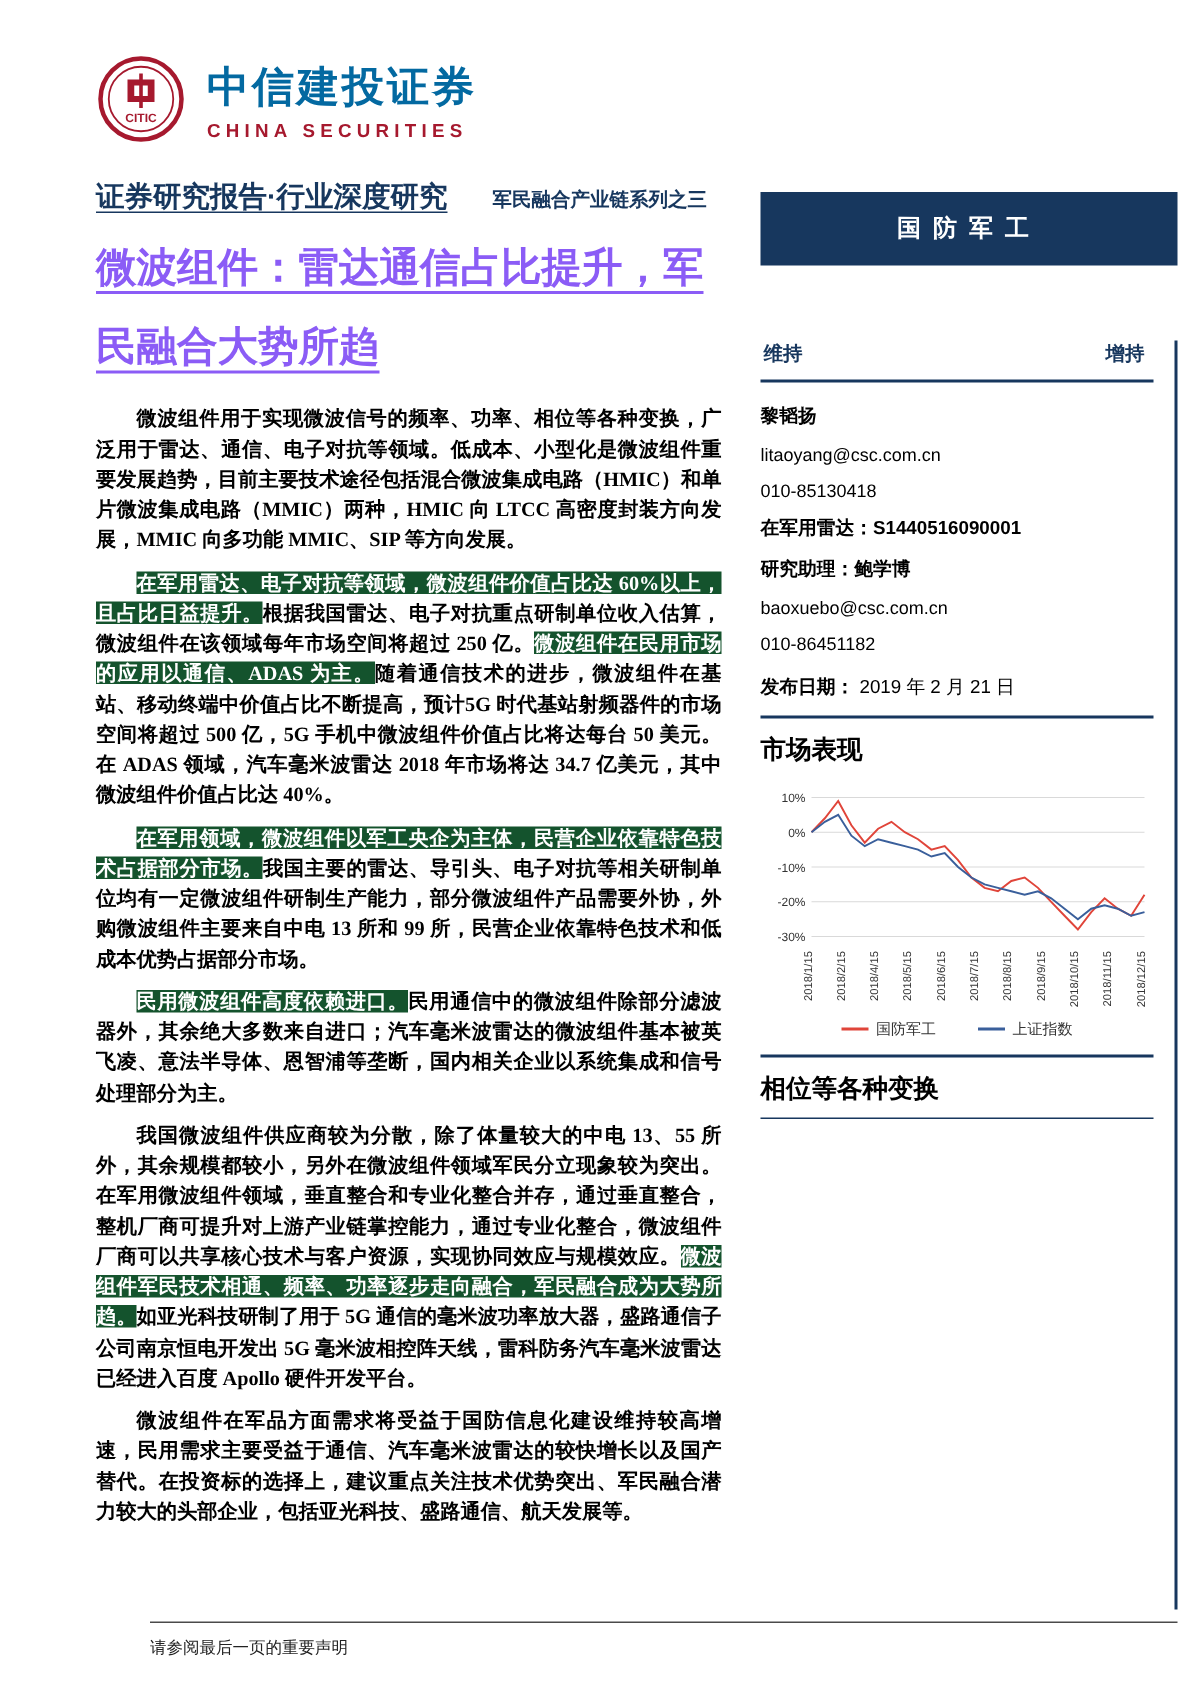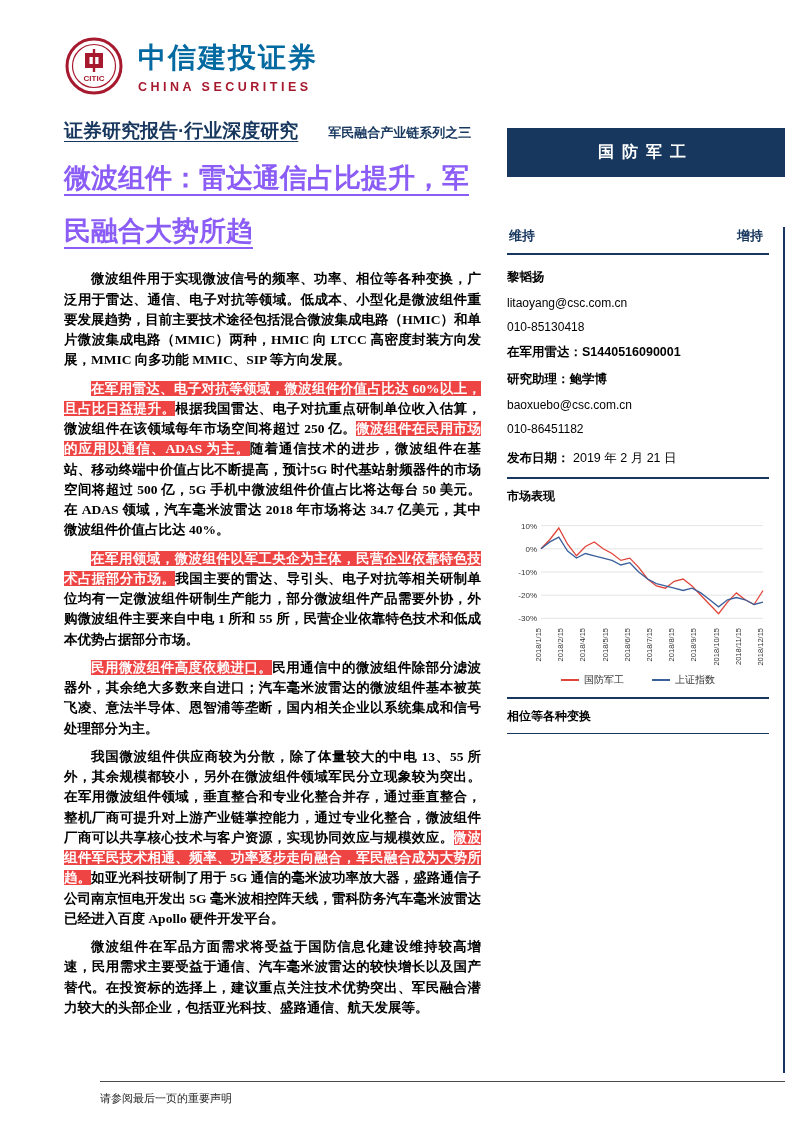--- a/index.html
+++ b/index.html
@@ -17,35 +17,35 @@
   .content { display:flex; flex:1; gap:26px; align-items:stretch; }
   .main { width:417px; flex:0 0 auto; }
   .meta-row { display:flex; gap:30px; align-items:baseline; margin-top:4px; }
   .report-type { color:#17375E; font-weight:bold; font-size:19px; text-decoration:underline; text-underline-offset:4px; }
   .series { color:#17375E; font-weight:bold; font-size:13px; }
   .title { color:#8b5cf6; font-size:27px; font-weight:bold; line-height:1.95; margin-top:8px; margin-bottom:12px; text-decoration:underline; text-underline-offset:7px; text-decoration-thickness:1.5px; }
 
   .para { font-size:13.5px; line-height:1.5; text-align:justify; text-indent:2em; margin-bottom:8px; font-family:"Liberation Serif", serif; }
   .seg-n { font-weight:bold; }
   .seg-b { font-weight:bold; }
-  .seg-h { font-weight:bold; color:#fff; background:#ef4444; }
+  .seg-h { font-weight:bold; color:#fff; background:#14532d; }
 
   
   .sidebar { flex:1; display:flex; flex-direction:column; }
   .industry-box { margin-top:14px; background:#17375E; color:#fff; font-size:16px; font-weight:bold; text-align:center; padding:14px 0; letter-spacing:8px; }
   .sidebar-lower { flex:1; border-right:2px solid #17375E; padding-right:14px; margin-top:50px; }
   .rating-row { display:flex; justify-content:space-between; color:#17375E; font-weight:bold; font-size:13px; padding:0 6px 8px 2px; border-bottom:2px solid #17375E; }
   .analyst-block { margin-top:14px; font-size:12px; }
   .analyst-block .line { margin-bottom:10px; }
   .strong { font-weight:bold; font-size:12.5px; }
   .publish { font-size:12.5px; margin:14px 0 10px; }
   .publish .lbl { font-weight:bold; }
   .sec-rule { border:none; border-top:2px solid #17375E; margin:10px 0 0; }
   .thin-rule { border:none; border-top:1px solid #17375E; margin:6px 0 0; }
-  .sec-title { font-weight:bold; font-size:12px; margin:9px 0 8px; }
+  .sec-title { font-weight:bold; font-size:17px; margin:9px 0 8px; }
   .chart-wrap { width:100%; }
   .chart-wrap svg { width:100%; height:auto; display:block; }
   .legend { display:flex; justify-content:center; gap:28px; font-size:10px; margin-top:2px; color:#333; }
   .legend-item { display:flex; align-items:center; gap:5px; }
   .legend-swatch { width:18px; height:2px; display:inline-block; background:#999; }
 
   
   .footer { border-top:1px solid #4a4a4a; margin-top:8px; padding:9px 0 16px; font-size:11px; color:#222;margin-left:36px; }
 </style>
 </head>
@@ -72,21 +72,21 @@
 
     <div class="main">
       <div class="meta-row">
         <span class="report-type">证券研究报告·行业深度研究</span>
         <span class="series">军民融合产业链系列之三</span>
       </div>
       <h1 class="title">微波组件：雷达通信占比提升，军民融合大势所趋</h1>
       <div>
           <p class="para"><span class="seg-b">微波组件用于实现微波信号的频率、功率、相位等各种变换，广泛用于雷达、通信、电子对抗等领域。</span><span class="seg-n">低成本、小型化是微波组件重要发展趋势，目前主要技术途径包括混合微波集成电路（HMIC）和单片微波集成电路（MMIC）两种，HMIC 向 LTCC 高密度封装方向发展，MMIC 向多功能 MMIC、SIP 等方向发展。</span></p>
           <p class="para"><span class="seg-h">在军用雷达、电子对抗等领域，微波组件价值占比达 60%以上，且占比日益提升。</span><span class="seg-n">根据我国雷达、电子对抗重点研制单位收入估算，微波组件在该领域每年市场空间将超过 250 亿。</span><span class="seg-h">微波组件在民用市场的应用以通信、ADAS 为主。</span><span class="seg-n">随着通信技术的进步，微波组件在基站、移动终端中价值占比不断提高，预计5G 时代基站射频器件的市场空间将超过 500 亿，5G 手机中微波组件价值占比将达每台 50 美元。在 ADAS 领域，汽车毫米波雷达 2018 年市场将达 34.7 亿美元，其中微波组件价值占比达 40%。</span></p>
-          <p class="para"><span class="seg-h">在军用领域，微波组件以军工央企为主体，民营企业依靠特色技术占据部分市场。</span><span class="seg-n">我国主要的雷达、导引头、电子对抗等相关研制单位均有一定微波组件研制生产能力，部分微波组件产品需要外协，外购微波组件主要来自中电 1 所和 55 所，民营企业依靠特色技术和低成本优势占据部分市场。</span></p>
+          <p class="para"><span class="seg-h">在军用领域，微波组件以军工央企为主体，民营企业依靠特色技术占据部分市场。</span><span class="seg-n">我国主要的雷达、导引头、电子对抗等相关研制单位均有一定微波组件研制生产能力，部分微波组件产品需要外协，外购微波组件主要来自中电 13 所和 99 所，民营企业依靠特色技术和低成本优势占据部分市场。</span></p>
           <p class="para"><span class="seg-h">民用微波组件高度依赖进口。</span><span class="seg-n">民用通信中的微波组件除部分滤波器外，其余绝大多数来自进口；汽车毫米波雷达的微波组件基本被英飞凌、意法半导体、恩智浦等垄断，国内相关企业以系统集成和信号处理部分为主。</span></p>
           <p class="para"><span class="seg-b">我国微波组件供应商较为分散，除了体量较大的中电 13、55 所外，其余规模都较小，另外在微波组件领域军民分立现象较为突出。在军用微波组件领域，垂直整合和专业化整合并存，</span><span class="seg-n">通过垂直整合，整机厂商可提升对上游产业链掌控能力，通过专业化整合，微波组件厂商可以共享核心技术与客户资源，实现协同效应与规模效应。</span><span class="seg-h">微波组件军民技术相通、频率、功率逐步走向融合，军民融合成为大势所趋。</span><span class="seg-n">如亚光科技研制了用于 5G 通信的毫米波功率放大器，盛路通信子公司南京恒电开发出 5G 毫米波相控阵天线，雷科防务汽车毫米波雷达已经进入百度 Apollo 硬件开发平台。</span></p>
           <p class="para"><span class="seg-n">微波组件在军品方面需求将受益于国防信息化建设维持较高增速，民用需求主要受益于通信、汽车毫米波雷达的较快增长以及国产替代。</span><span class="seg-b">在投资标的选择上，建议重点关注技术优势突出、军民融合潜力较大的头部企业，包括亚光科技、盛路通信、航天发展等。</span></p>
         </div>
     </div>
 
     <aside class="sidebar">
       <div class="industry-box">国防军工</div>
 
       <div class="sidebar-lower">

